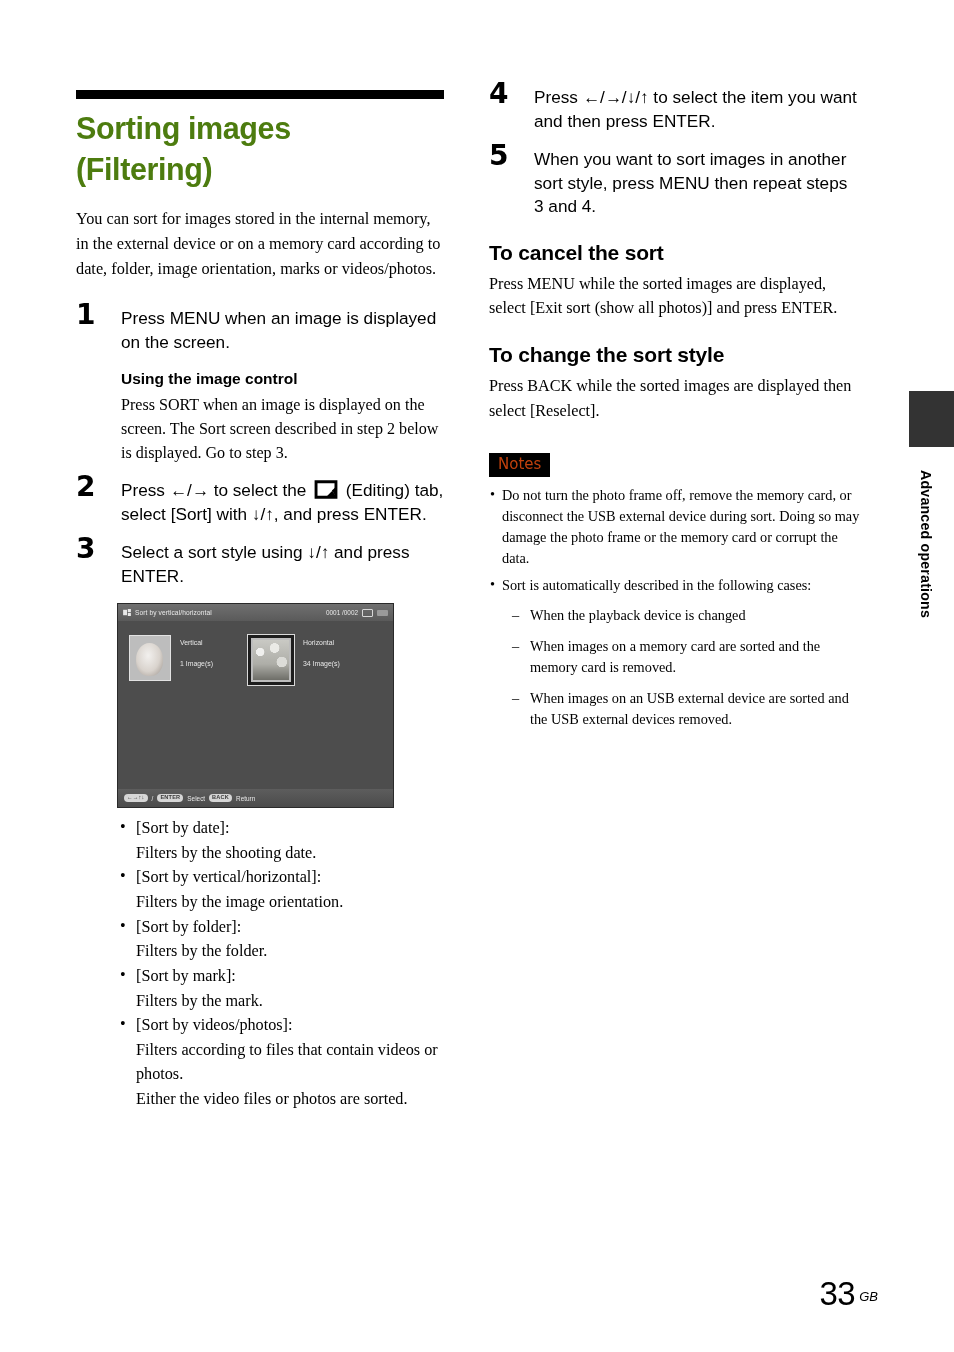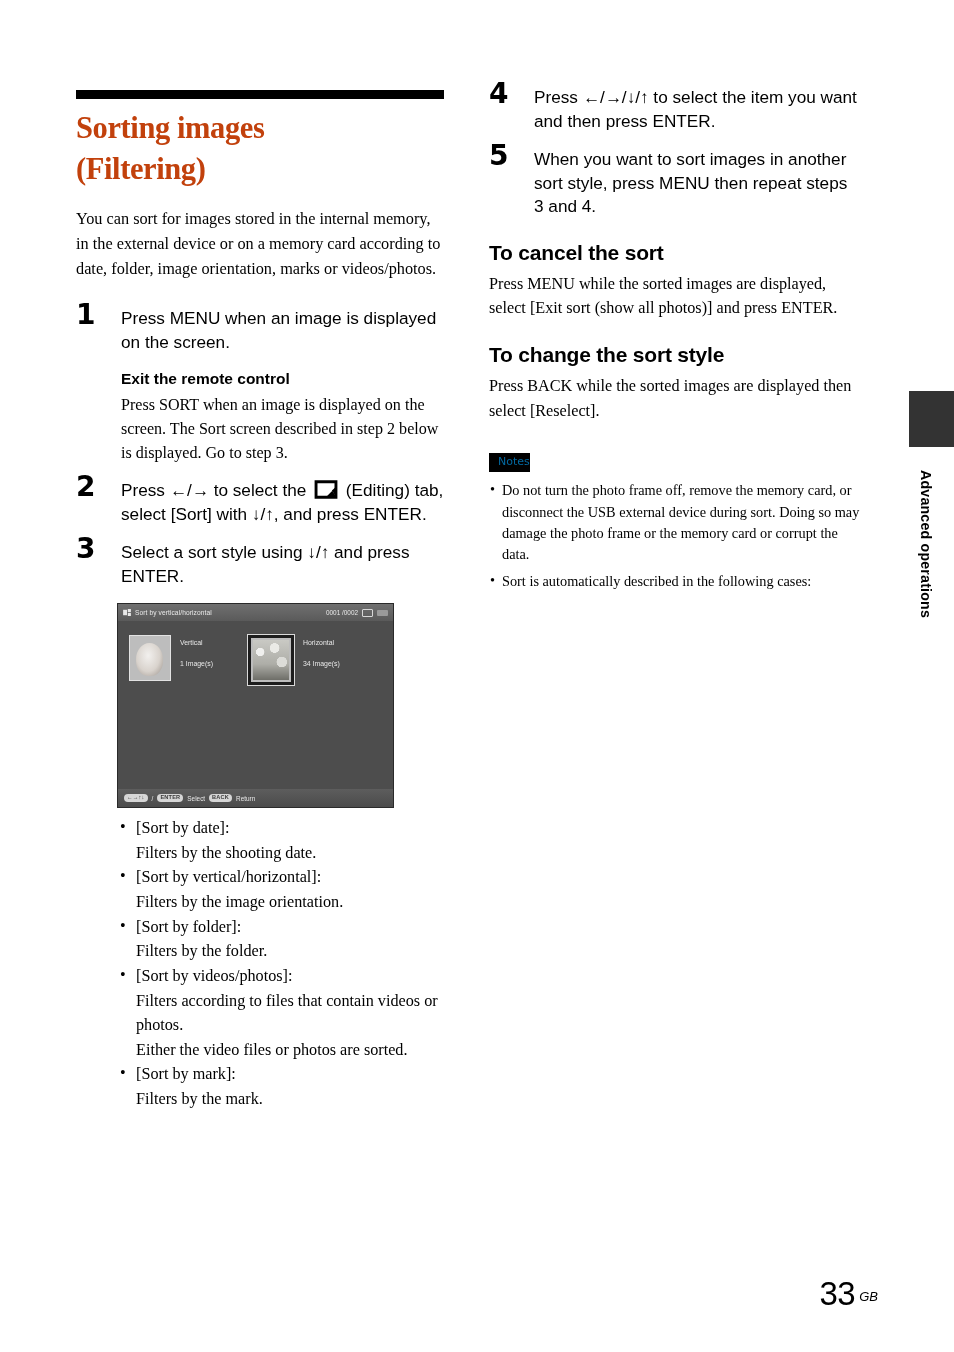--- a/index.html
+++ b/index.html
@@ -35,27 +35,27 @@
   }
 
   
   .title-rule {
     height: 9px;
     background: #000000;
     width: 368px;
     margin-bottom: 9px;
   }
   h1.page-title {
-    font-family: Liberation Serif, serif;
+    font-family: Liberation Sans, sans-serif;
     font-weight: bold;
     font-size: 30.5px;
     line-height: 1.33;
     letter-spacing: -0.4px;
     margin: 0 0 18px 0;
-    color: #c2410c;
+    color: #4d7c0f;
   }
 
   
   .intro {
     font-family: "Liberation Serif", serif;
     font-size: 16.3px;
     line-height: 1.52;
     margin: 0 0 26px 0;
   }
 
@@ -255,24 +255,24 @@
     font-family: "Liberation Serif", serif;
     font-size: 16.2px;
     line-height: 1.52;
     margin: 0;
   }
 
   
   .notes-tag {
     display: inline-block;
     background: #000;
-    color: #0369a1;
+    color: #c2410c;
     font-family: "DejaVu Sans", sans-serif;
-    font-size: 11px;
-    padding: 3px 0 4px 9px;
+    font-size: 15px;
+    padding: 3px 9px 4px 9px;
     margin: 30px 0 8px 0;
     line-height: 1.1;
   }
   ul.notes {
     list-style: none;
     margin: 0;
     padding: 0;
     font-family: "Liberation Serif", serif;
     font-size: 14.3px;
     line-height: 1.48;
@@ -365,21 +365,21 @@
     </h1>
 
     <p class="intro">You can sort for images stored in the internal memory, in the external device or on a memory card according to date, folder, image orientation, marks or videos/photos.</p>
 
     <div class="step">
       <span class="step-num">1</span>
       <div class="step-text">Press MENU when an image is displayed on the screen.</div>
     </div>
 
     <div class="substep">
-      <h3>Exit the remote control</h3>
+      <h3>Using the image control</h3>
       <p>Press SORT when an image is displayed on the screen. The Sort screen described in step 2 below is displayed. Go to step 3.</p>
     </div>
 
     <div class="step">
       <span class="step-num">2</span>
       <div class="step-text"><span>Press ←/→ to select the </span><span class="edit-icon"><svg viewBox="0 0 26 21" width="24" height="19" aria-hidden="true">
               <path d="M2 2 h22 v17 h-22 z" fill="none" stroke="#000" stroke-width="3.2"></path>
               <path d="M25 20 L12 20 L20 12 Z" fill="#000"></path>
               <path d="M19.5 11.5 L25 6.5 L25 20 Z" fill="#000"></path>
             </svg></span><span> (Editing) tab, select [Sort] with ↓/↑, and press ENTER.</span></div>
@@ -449,28 +449,28 @@
       </li>
       <li>
         <span>[Sort by vertical/horizontal]:</span>
         <span class="sub">Filters by the image orientation.</span>
       </li>
       <li>
         <span>[Sort by folder]:</span>
         <span class="sub">Filters by the folder.</span>
       </li>
       <li>
+        <span>[Sort by mark]:</span>
+        <span class="sub">Filters by the mark.</span>
+      </li>
+      <li>
         <span>[Sort by videos/photos]:</span>
         <span class="sub">Filters according to files that contain videos or photos.</span>
         <span class="sub">Either the video files or photos are sorted.</span>
       </li>
-      <li>
-        <span>[Sort by mark]:</span>
-        <span class="sub">Filters by the mark.</span>
-      </li>
     </ul>
 
   </div>
 
   <div class="col-right">
 
     
     <div class="step">
       <span class="step-num">4</span>
       <div class="step-text">Press ←/→/↓/↑ to select the item you want and then press ENTER.</div>
@@ -487,20 +487,25 @@
 
     <h2 class="sec">To change the sort style</h2>
     <p class="sec-body">Press BACK while the sorted images are displayed then select [Reselect].</p>
 
     <div class="notes-tag">Notes</div>
 
     <ul class="notes">
       <li>Do not turn the photo frame off, remove the memory card, or disconnect the USB external device during sort. Doing so may damage the photo frame or the memory card or corrupt the data.</li>
       <li>
         <span>Sort is automatically described in the following cases:</span>
+        <ul class="dashes">
+          <li>When the playback device is changed</li>
+          <li>When images on a memory card are sorted and the memory card is removed.</li>
+          <li>When images on an USB external device are sorted and the USB external devices removed.</li>
+        </ul>
       </li>
     </ul>
 
   </div>
 
   <div class="side-tab"></div>
   <div class="side-label">Advanced operations</div>
 
   <div class="folio">
     <span class="num">33</span><span class="gb">GB</span>

